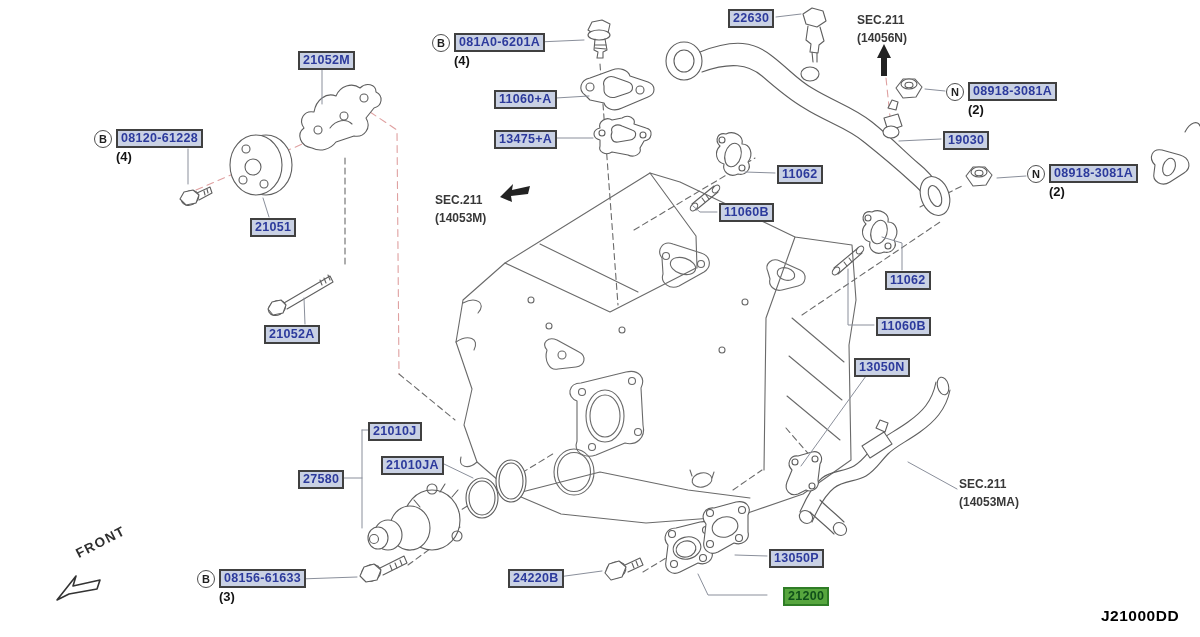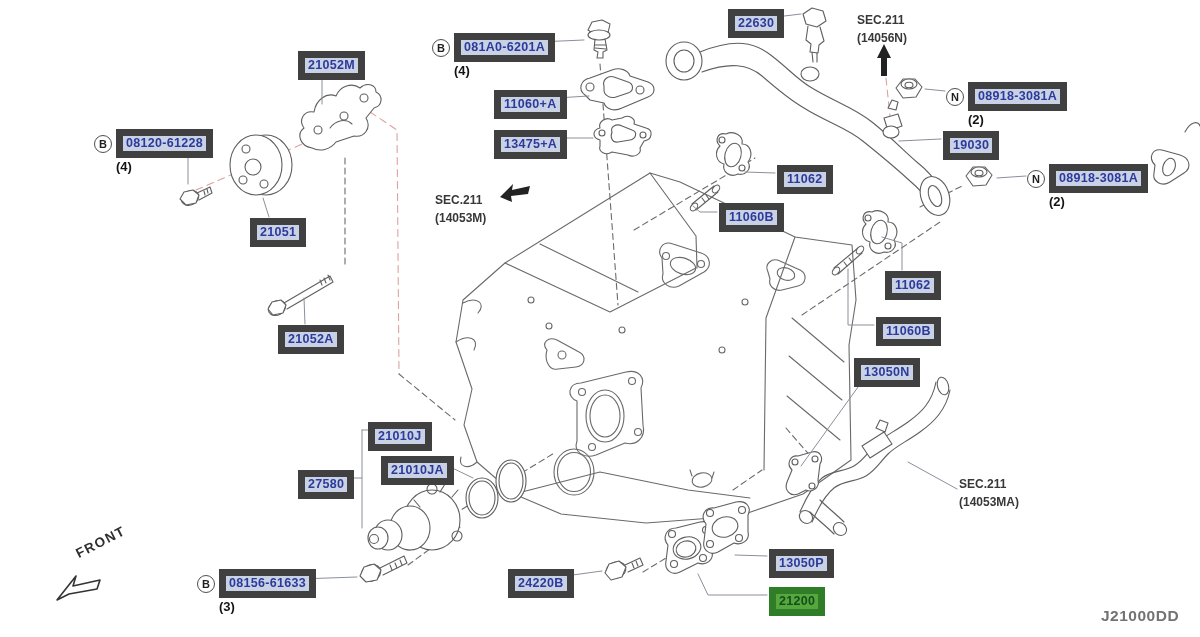--- a/index.html
+++ b/index.html
@@ -1,37 +1,37 @@
 <!DOCTYPE html>
 <html><head>
 <meta charset="utf-8">
 <style>
   html,body{margin:0;padding:0;background:#fff;}
   .stage{position:relative;width:1200px;height:637px;background:#ffffff;overflow:hidden;
          font-family:"Liberation Sans",sans-serif;}
   svg.art{position:absolute;left:0;top:0;}
   
-  .pbox{display:inline-block;background:#c9d1e4;border:7px solid #404040;color:#2c3a9c;
+  .pbox{display:inline-block;background:#c9d1e4;border:2px solid #404040;color:#2c3a9c;
         font-size:12.5px;font-weight:700;line-height:15px;padding:0 3px;letter-spacing:.3px;
         white-space:nowrap;}
   .abs{position:absolute;}
-  .pbox.selected{background:#57a63e;border-color:#2f7d26;color:#10501a;}
+  .pbox.selected{background:#57a63e;border-color:#2f7d26;color:#10501a;margin-left:14px;}
   
   .callout{position:absolute;}
   .callout .row{display:flex;align-items:center;gap:4px;}
   .badge{width:16px;height:16px;border:1.6px solid #4f4f4f;border-radius:50%;background:#fff;
          color:#1f1f1f;font-size:11px;font-weight:700;display:flex;align-items:center;
          justify-content:center;flex:0 0 auto;}
   .qty{margin-left:22px;margin-top:1px;color:#141414;font-size:13px;font-weight:600;}
   
   .sec{position:absolute;color:#383838;font-size:12px;font-weight:700;line-height:18px;}
   .front-label{position:absolute;left:80px;top:546px;color:#2f2f2f;font-size:13.5px;
                font-weight:700;letter-spacing:1.5px;transform:rotate(-27deg);
                transform-origin:left bottom;}
-  .docnum{position:absolute;left:1101px;top:607px;color:#737373;font-size:15.5px;
+  .docnum{position:absolute;left:1101px;top:607px;color:#000000;font-size:15.5px;
           font-weight:600;letter-spacing:.5px;}
 </style>
 </head>
 <body>
 
 <div class="stage">
 
   <svg class="art" width="1200" height="637" viewBox="0 0 1200 637" fill="none" stroke="#666" stroke-width="1.1" stroke-linejoin="round" stroke-linecap="round">
 
     <g stroke="#6a6a6a">
@@ -311,21 +311,21 @@
 
   <span class="pbox abs" style="left:298px;top:51px">21052M</span>
   <span class="pbox abs" style="left:728px;top:9px">22630</span>
   <span class="pbox abs" style="left:494px;top:90px">11060+A</span>
   <span class="pbox abs" style="left:494px;top:130px">13475+A</span>
   <span class="pbox abs" style="left:943px;top:131px">19030</span>
   <span class="pbox abs" style="left:777px;top:165px">11062</span>
   <span class="pbox abs" style="left:719px;top:203px">11060B</span>
   <span class="pbox abs" style="left:250px;top:218px">21051</span>
   <span class="pbox abs" style="left:885px;top:271px">11062</span>
-  <span class="pbox abs" style="left:278px;top:325px">21052A</span>
+  <span class="pbox abs" style="left:264px;top:325px">21052A</span>
   <span class="pbox abs" style="left:876px;top:317px">11060B</span>
   <span class="pbox abs" style="left:854px;top:358px">13050N</span>
   <span class="pbox abs" style="left:368px;top:422px">21010J</span>
   <span class="pbox abs" style="left:381px;top:456px">21010JA</span>
   <span class="pbox abs" style="left:298px;top:470px">27580</span>
   <span class="pbox abs" style="left:508px;top:569px">24220B</span>
   <span class="pbox abs" style="left:769px;top:549px">13050P</span>
   <span class="pbox abs selected" style="left:769px;top:587px">21200</span>
 
   <div class="callout" style="left:432px;top:33px">

